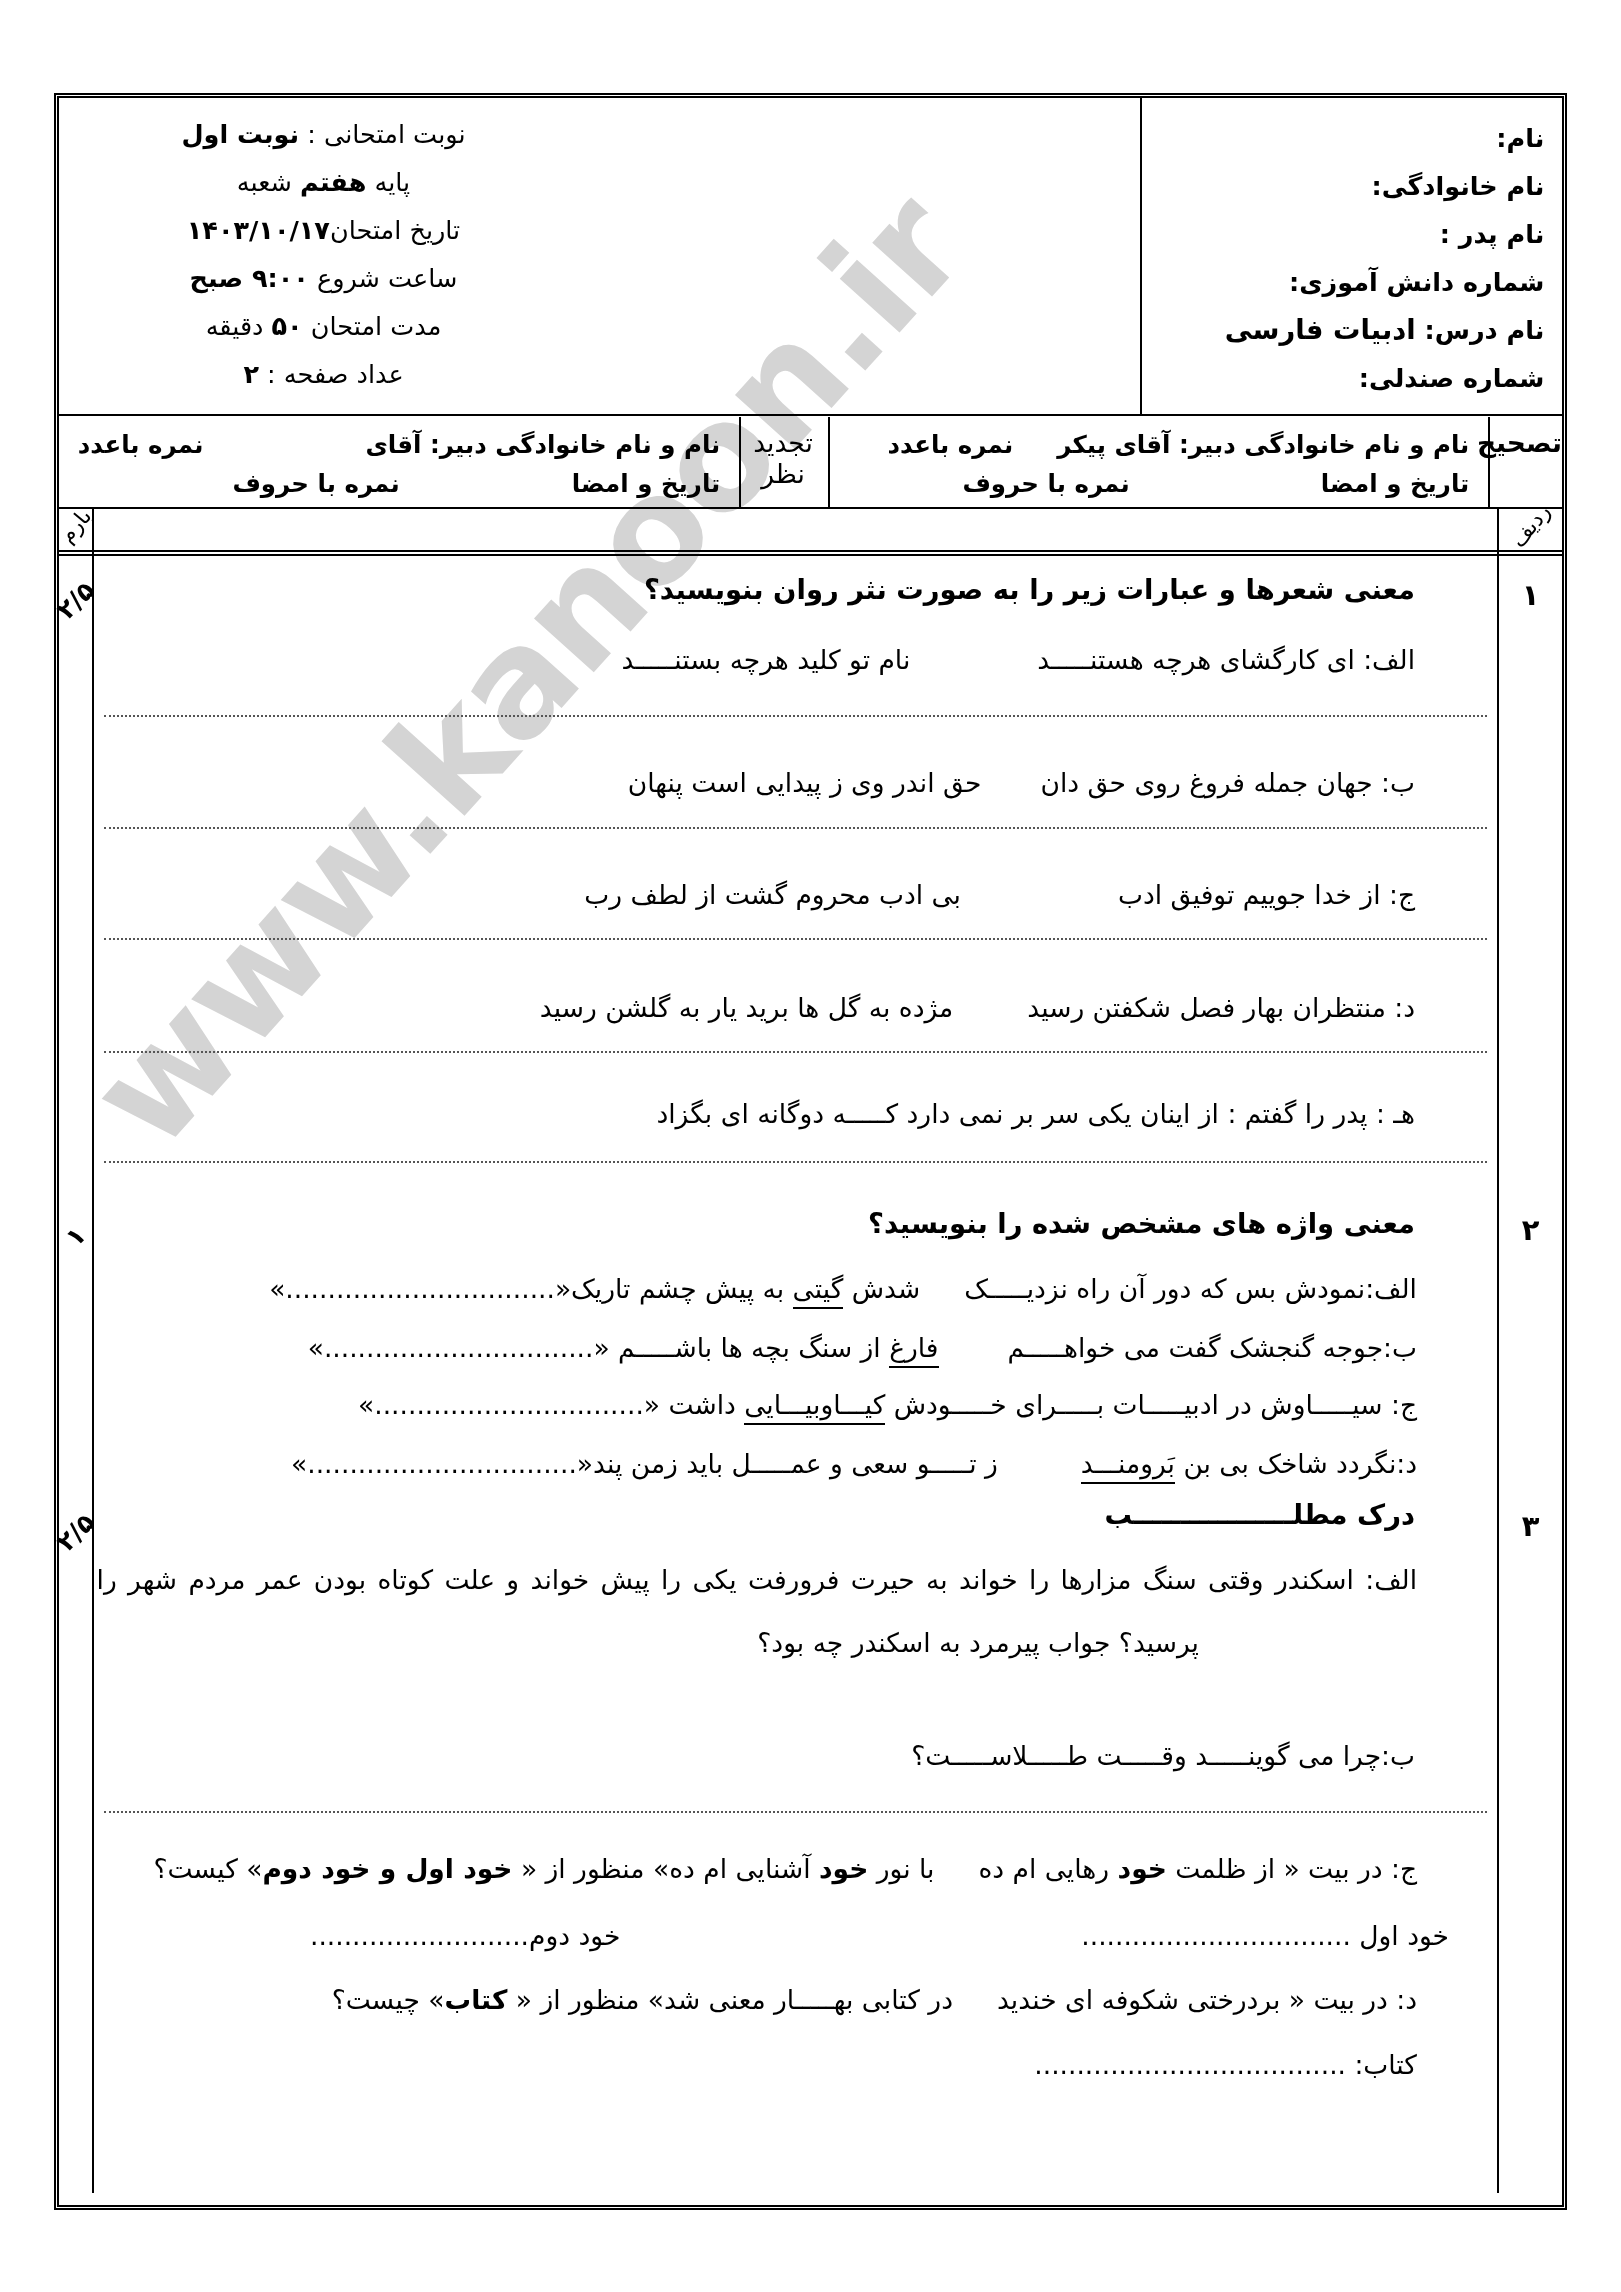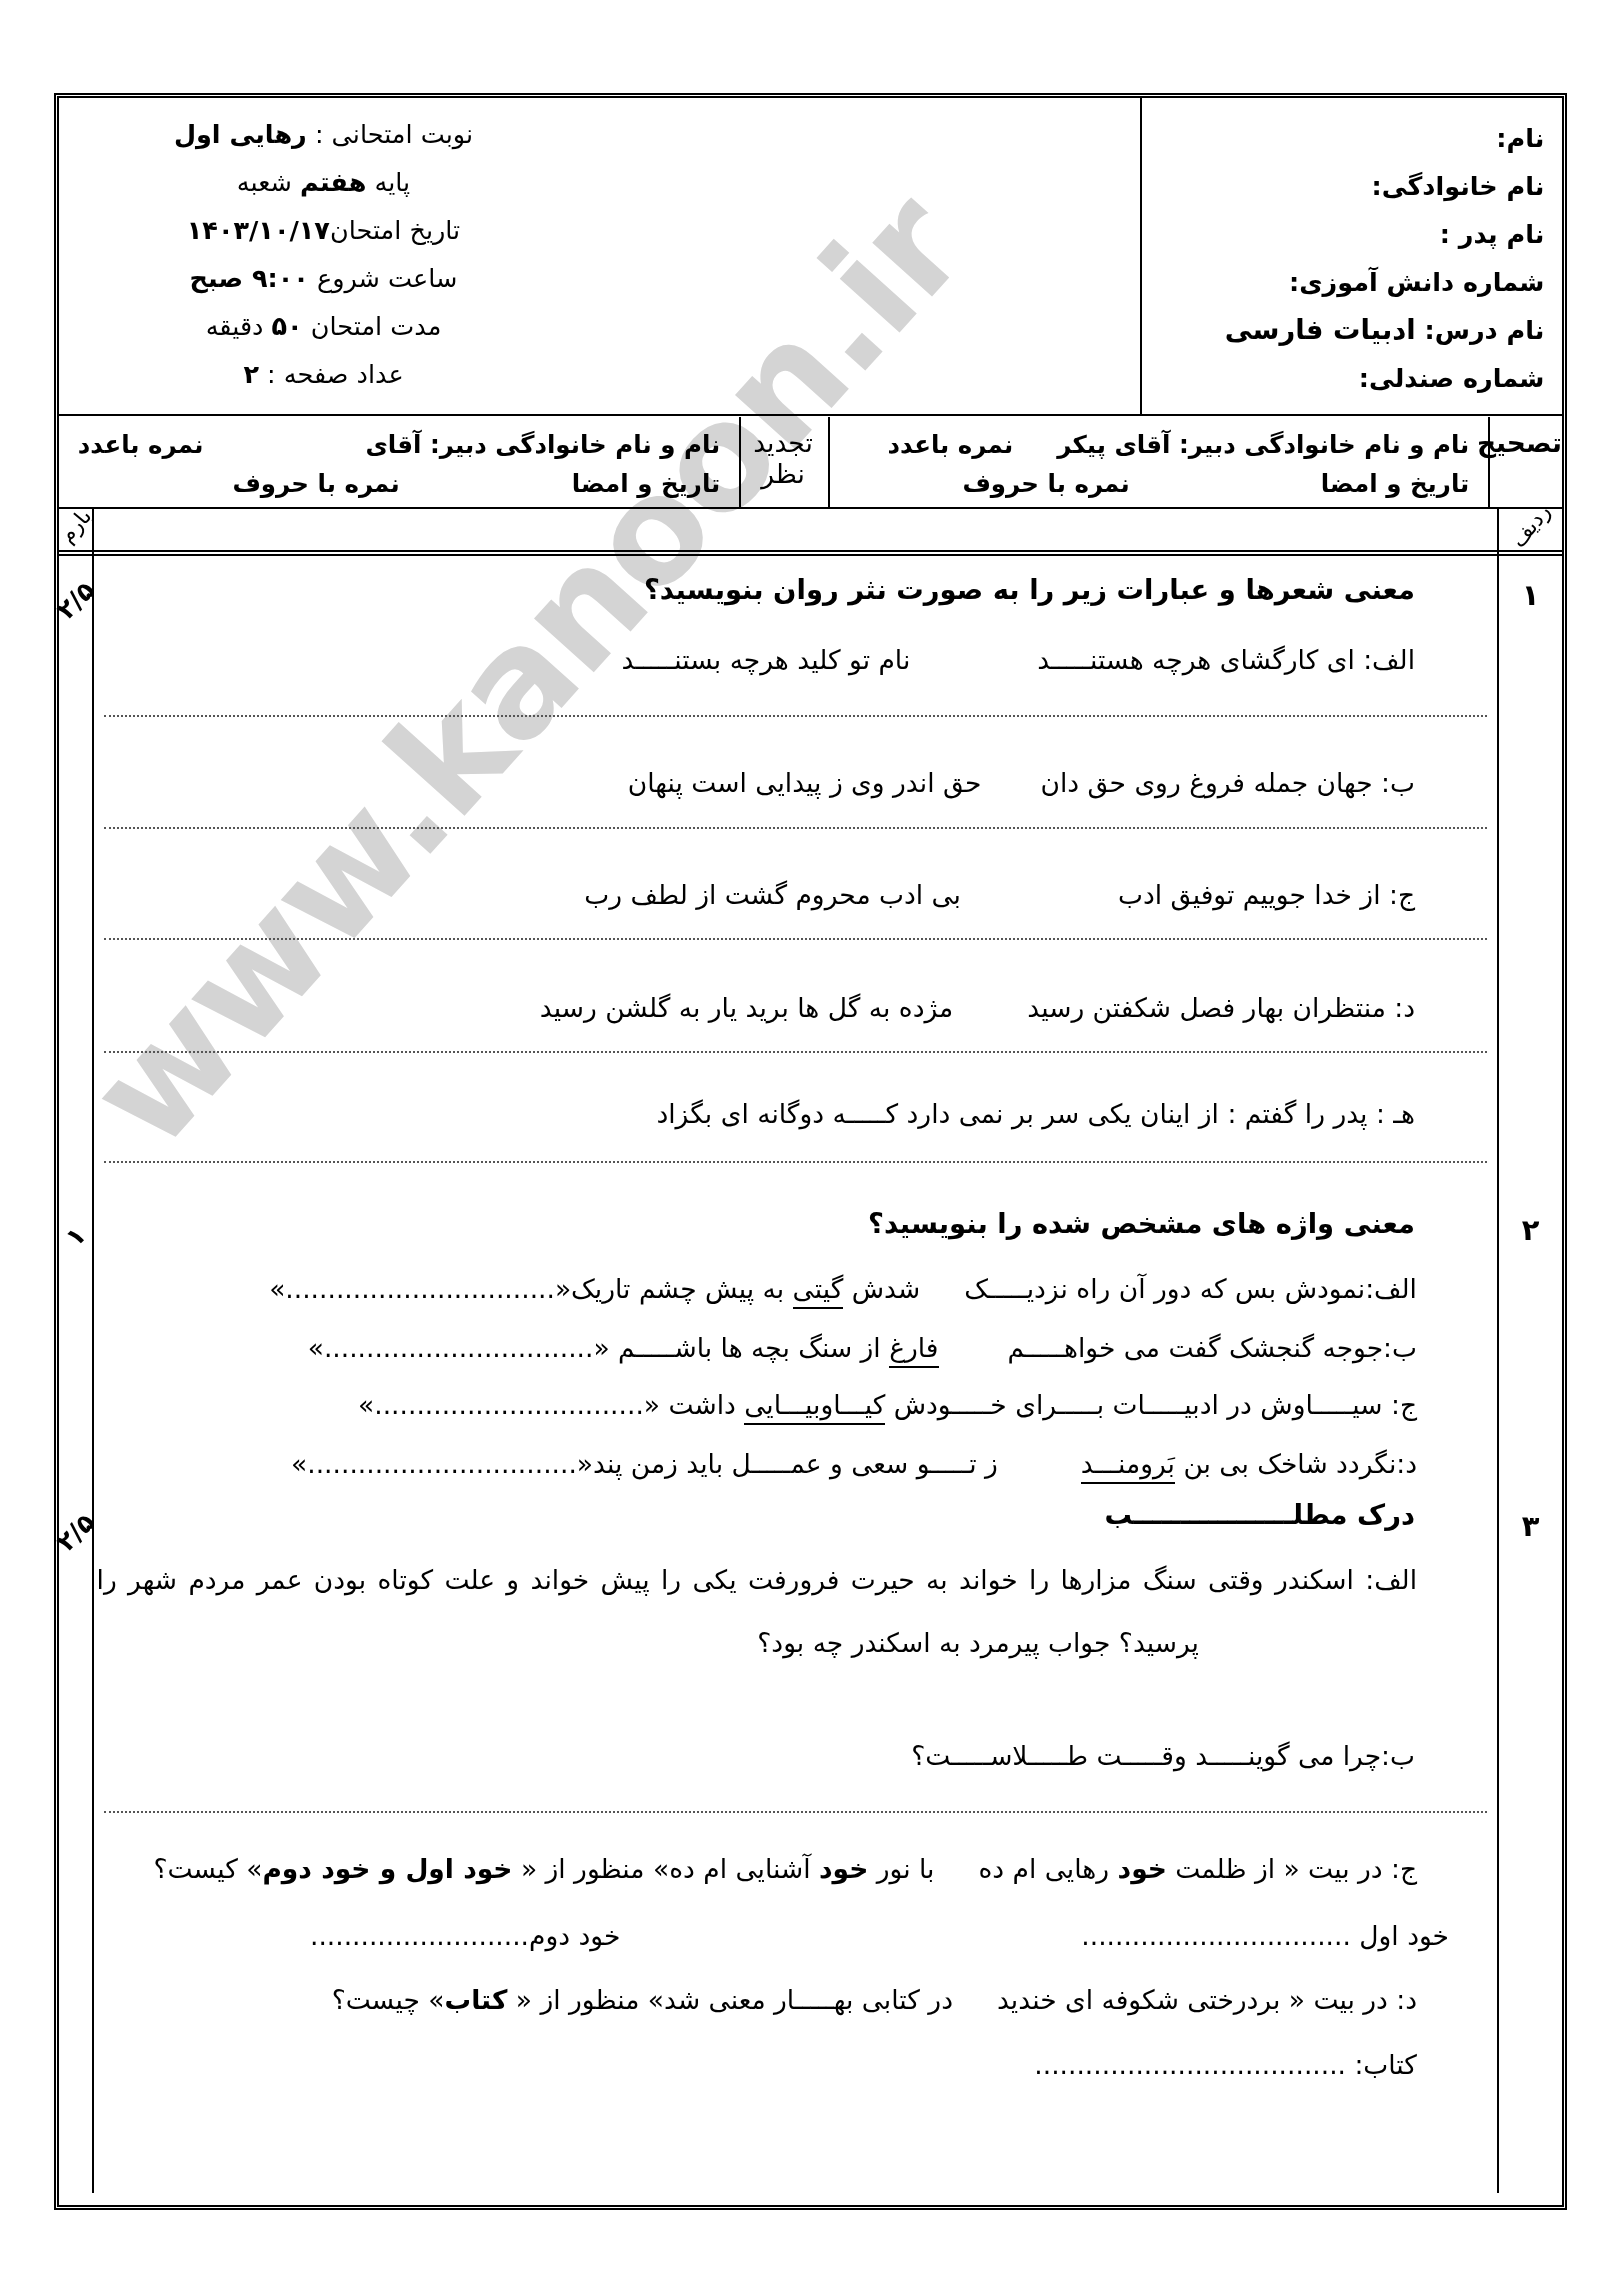--- a/index.html
+++ b/index.html
@@ -62,21 +62,21 @@
       <div class="hline">نام:</div>
       <div class="hline">نام خانوادگی:</div>
       <div class="hline">نام پدر :</div>
       <div class="hline">شماره دانش آموزی:</div>
       <div class="hline"><span>نام درس:</span> <span class="b" style="font-size:27.4px">ادبیات فارسی</span></div>
       <div class="hline">شماره صندلی:</div>
     </div>
 
 
     <div class="cell c-exam">
-      <div class="hline"><span>نوبت امتحانی :</span> <span class="b">رهایی اول</span></div>
+      <div class="hline"><span>نوبت امتحانی :</span> <span class="b">نوبت اول</span></div>
       <div class="hline"><span>پایه</span> <span class="b">هفتم</span> <span>شعبه</span></div>
       <div class="hline"><span>تاریخ امتحان</span><span class="b">۱۴۰۳/۱۰/۱۷</span></div>
       <div class="hline"><span>ساعت شروع</span> <span class="b">۹:۰۰ صبح</span></div>
       <div class="hline"><span>مدت امتحان</span> <span class="b">۵۰</span> <span>دقیقه</span></div>
       <div class="hline"><span>عداد صفحه :</span> <span class="b">۲</span></div>
     </div>
   </div>
 
   <div class="row2">
 

